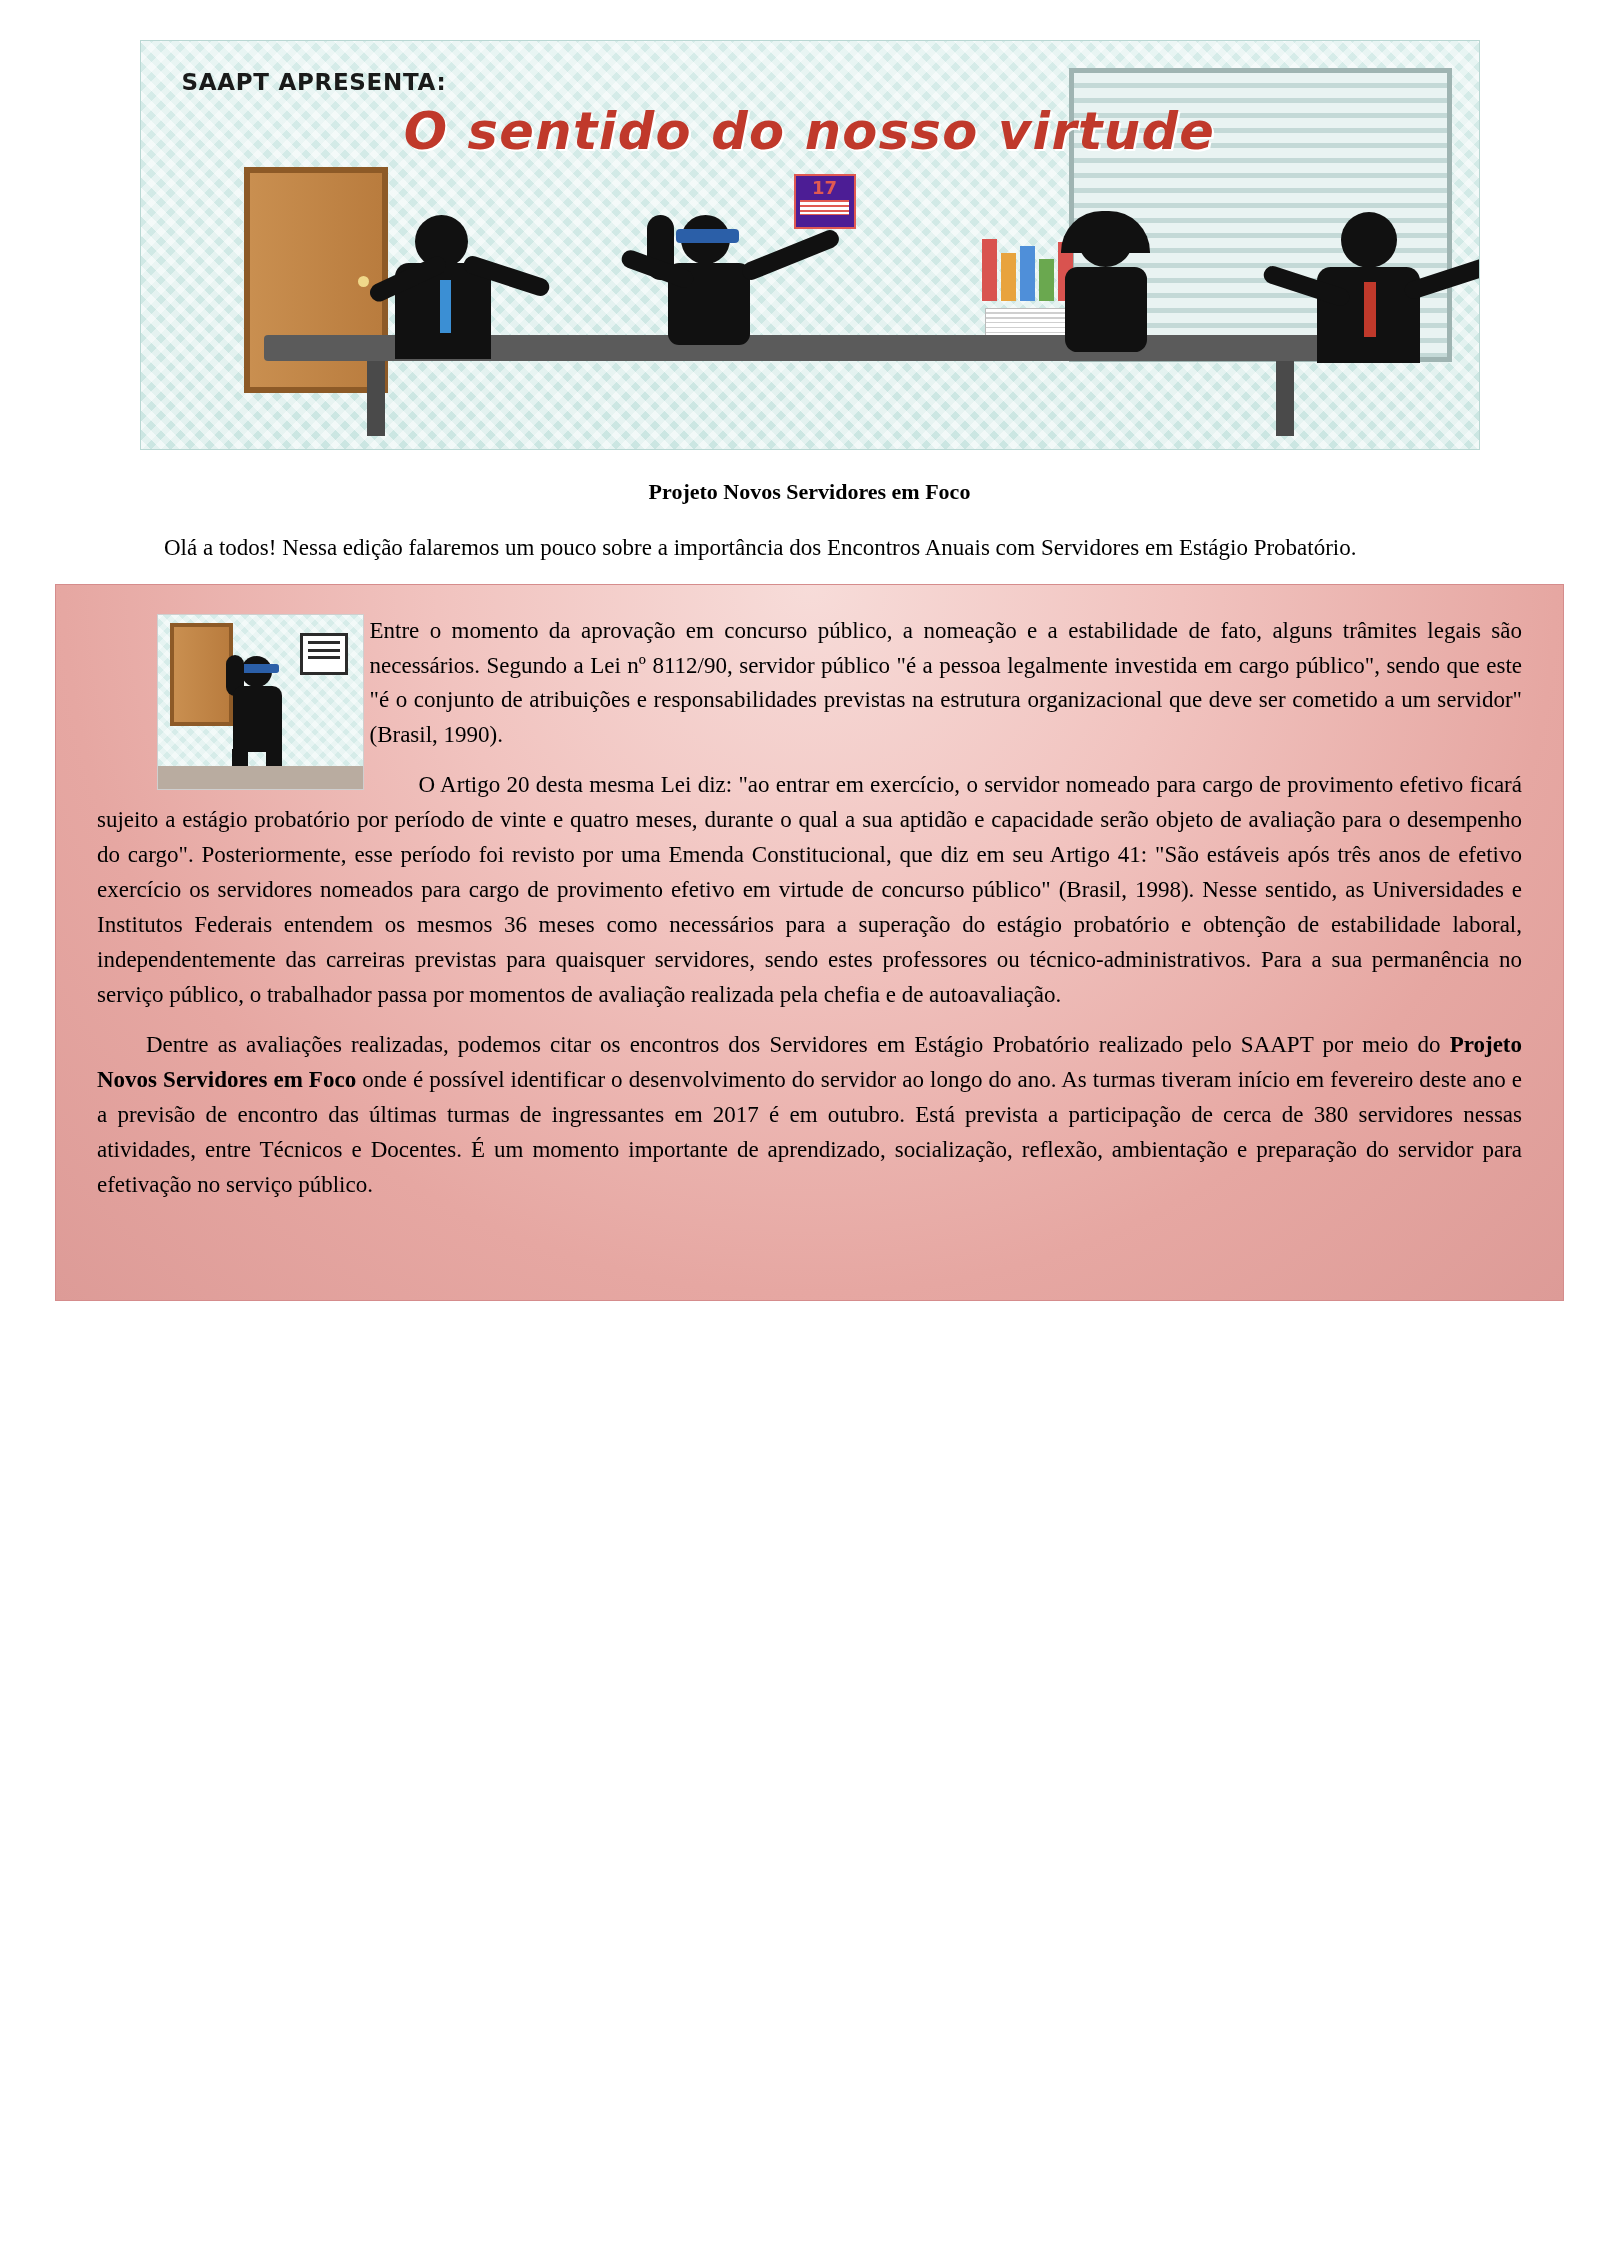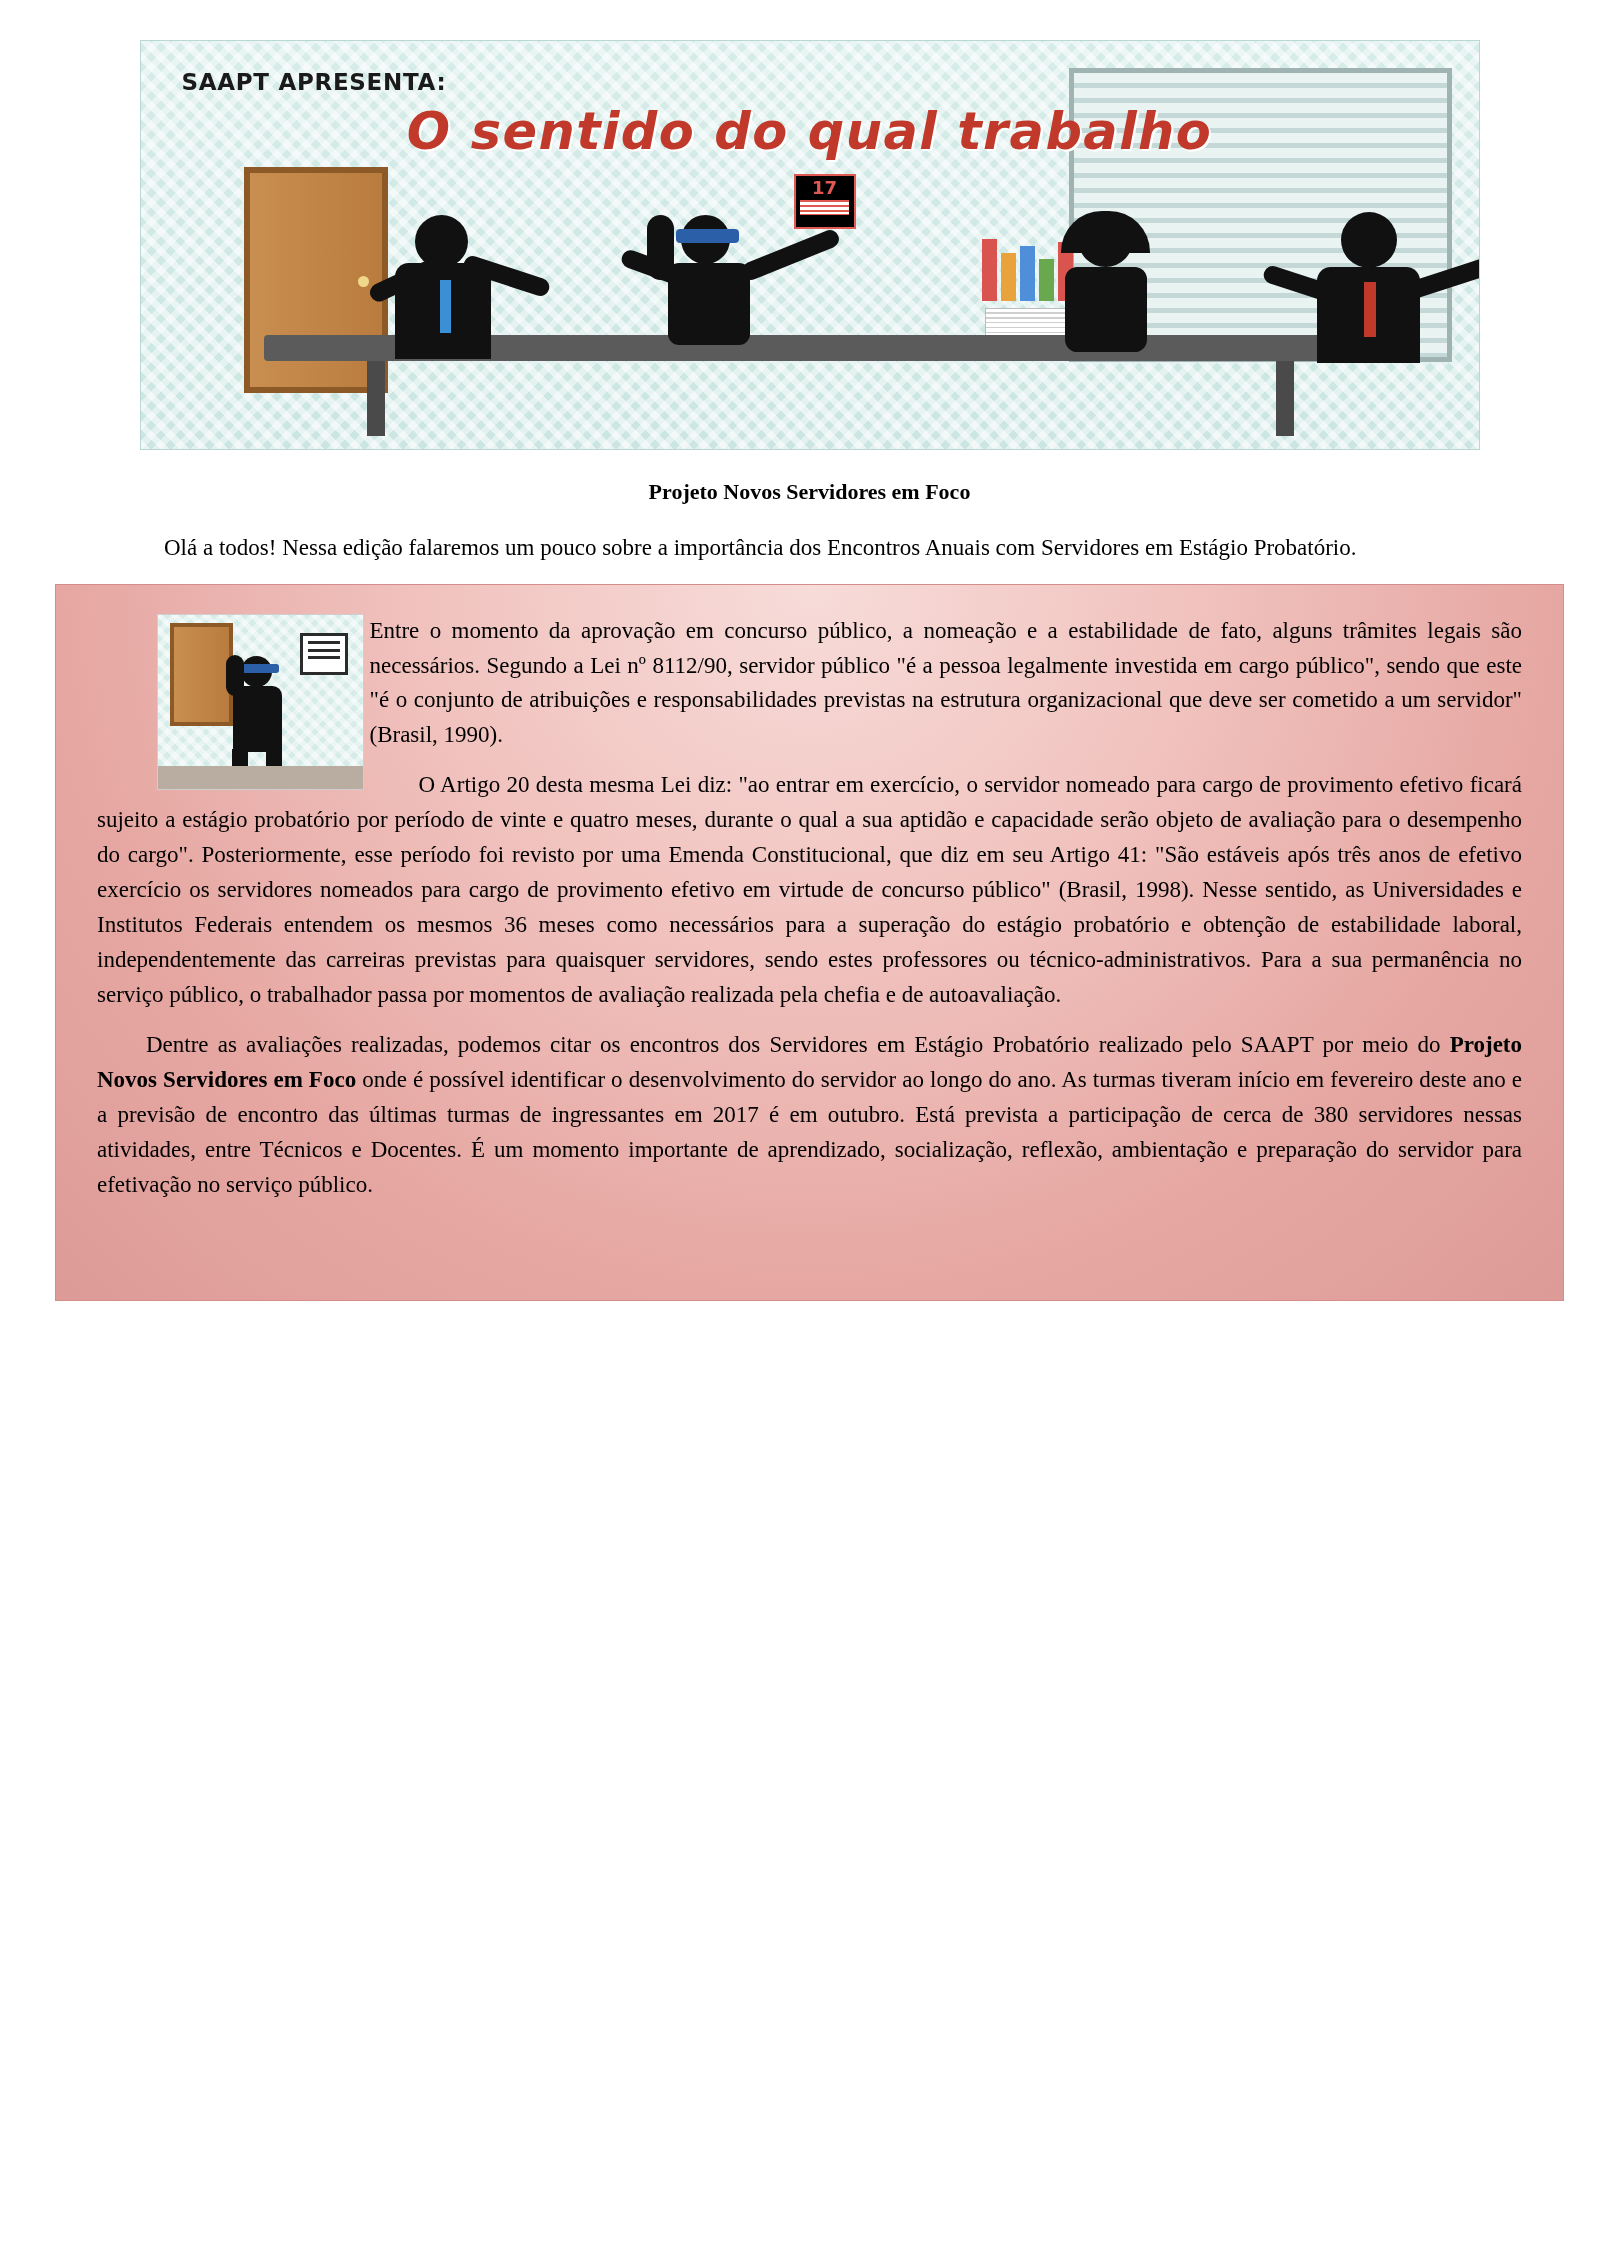--- a/index.html
+++ b/index.html
@@ -58,21 +58,21 @@
     border: 6.8px solid #8d5a27;
     box-sizing: border-box;
   }
   .banner .doorknob {
     position:absolute; right: 12.3px; top: 103px; width: 11px; height: 11px;
     border-radius: 50%; background:#f0d88a;
   }
   
   .banner .calendar {
     position: absolute; left: 653px; top: 133px; width: 62px; height: 55px;
-    background:#000000; border:2.7px solid #e05a52; box-sizing:border-box;
+    background:#4c1d95; border:2.7px solid #e05a52; box-sizing:border-box;
   }
   .banner .calendar .num {
     color:#e05a52; font-family:"DejaVu Sans", sans-serif; font-weight:bold;
     font-size: 18px; text-align:center; line-height: 23px;
   }
   .banner .calendar .lines {
     height: 15px; margin: 1.4px 4.1px;
     background: repeating-linear-gradient(#e05a52 0 2.1px, #fff 2.1px 4.8px);
   }
   
@@ -237,21 +237,21 @@
       <div class="fig" style="left:924px; top:226px; width:82px; height:85px; border-radius:12.3px;"></div>
 
       <div class="fig head" style="left:1200px; top:171px; width:56px; height:56px;"></div>
       <div class="fig" style="left:1176px; top:226px; width:103px; height:96px; border-radius:13.7px 13.7px 0 0;"></div>
       <div class="fig" style="left:1121px; top:236px; width:89px; height:18px; transform:rotate(18deg); border-radius:9px;"></div>
       <div class="fig" style="left:1262px; top:229px; width:89px; height:18px; transform:rotate(-18deg); border-radius:9px;"></div>
       <div style="position:absolute; left:1223px; top:241px; width:12.3px; height:55px; background:#c0392b;"></div>
 
       <div class="ttl-wrap">
         <div class="pre-title">SAAPT APRESENTA:</div>
-        <div class="main-title">O sentido do qual trabalho</div>
+        <div class="main-title">O sentido do nosso virtude</div>
       </div>
     </div>
   </div>
 
   <div class="headline">Projeto Novos Servidores em Foco</div>
 
   <div class="intro">Olá a todos! Nessa edição falaremos um pouco sobre a importância dos Encontros Anuais com Servidores em Estágio Probatório.</div>
 
   <div class="pinkbox">
 

